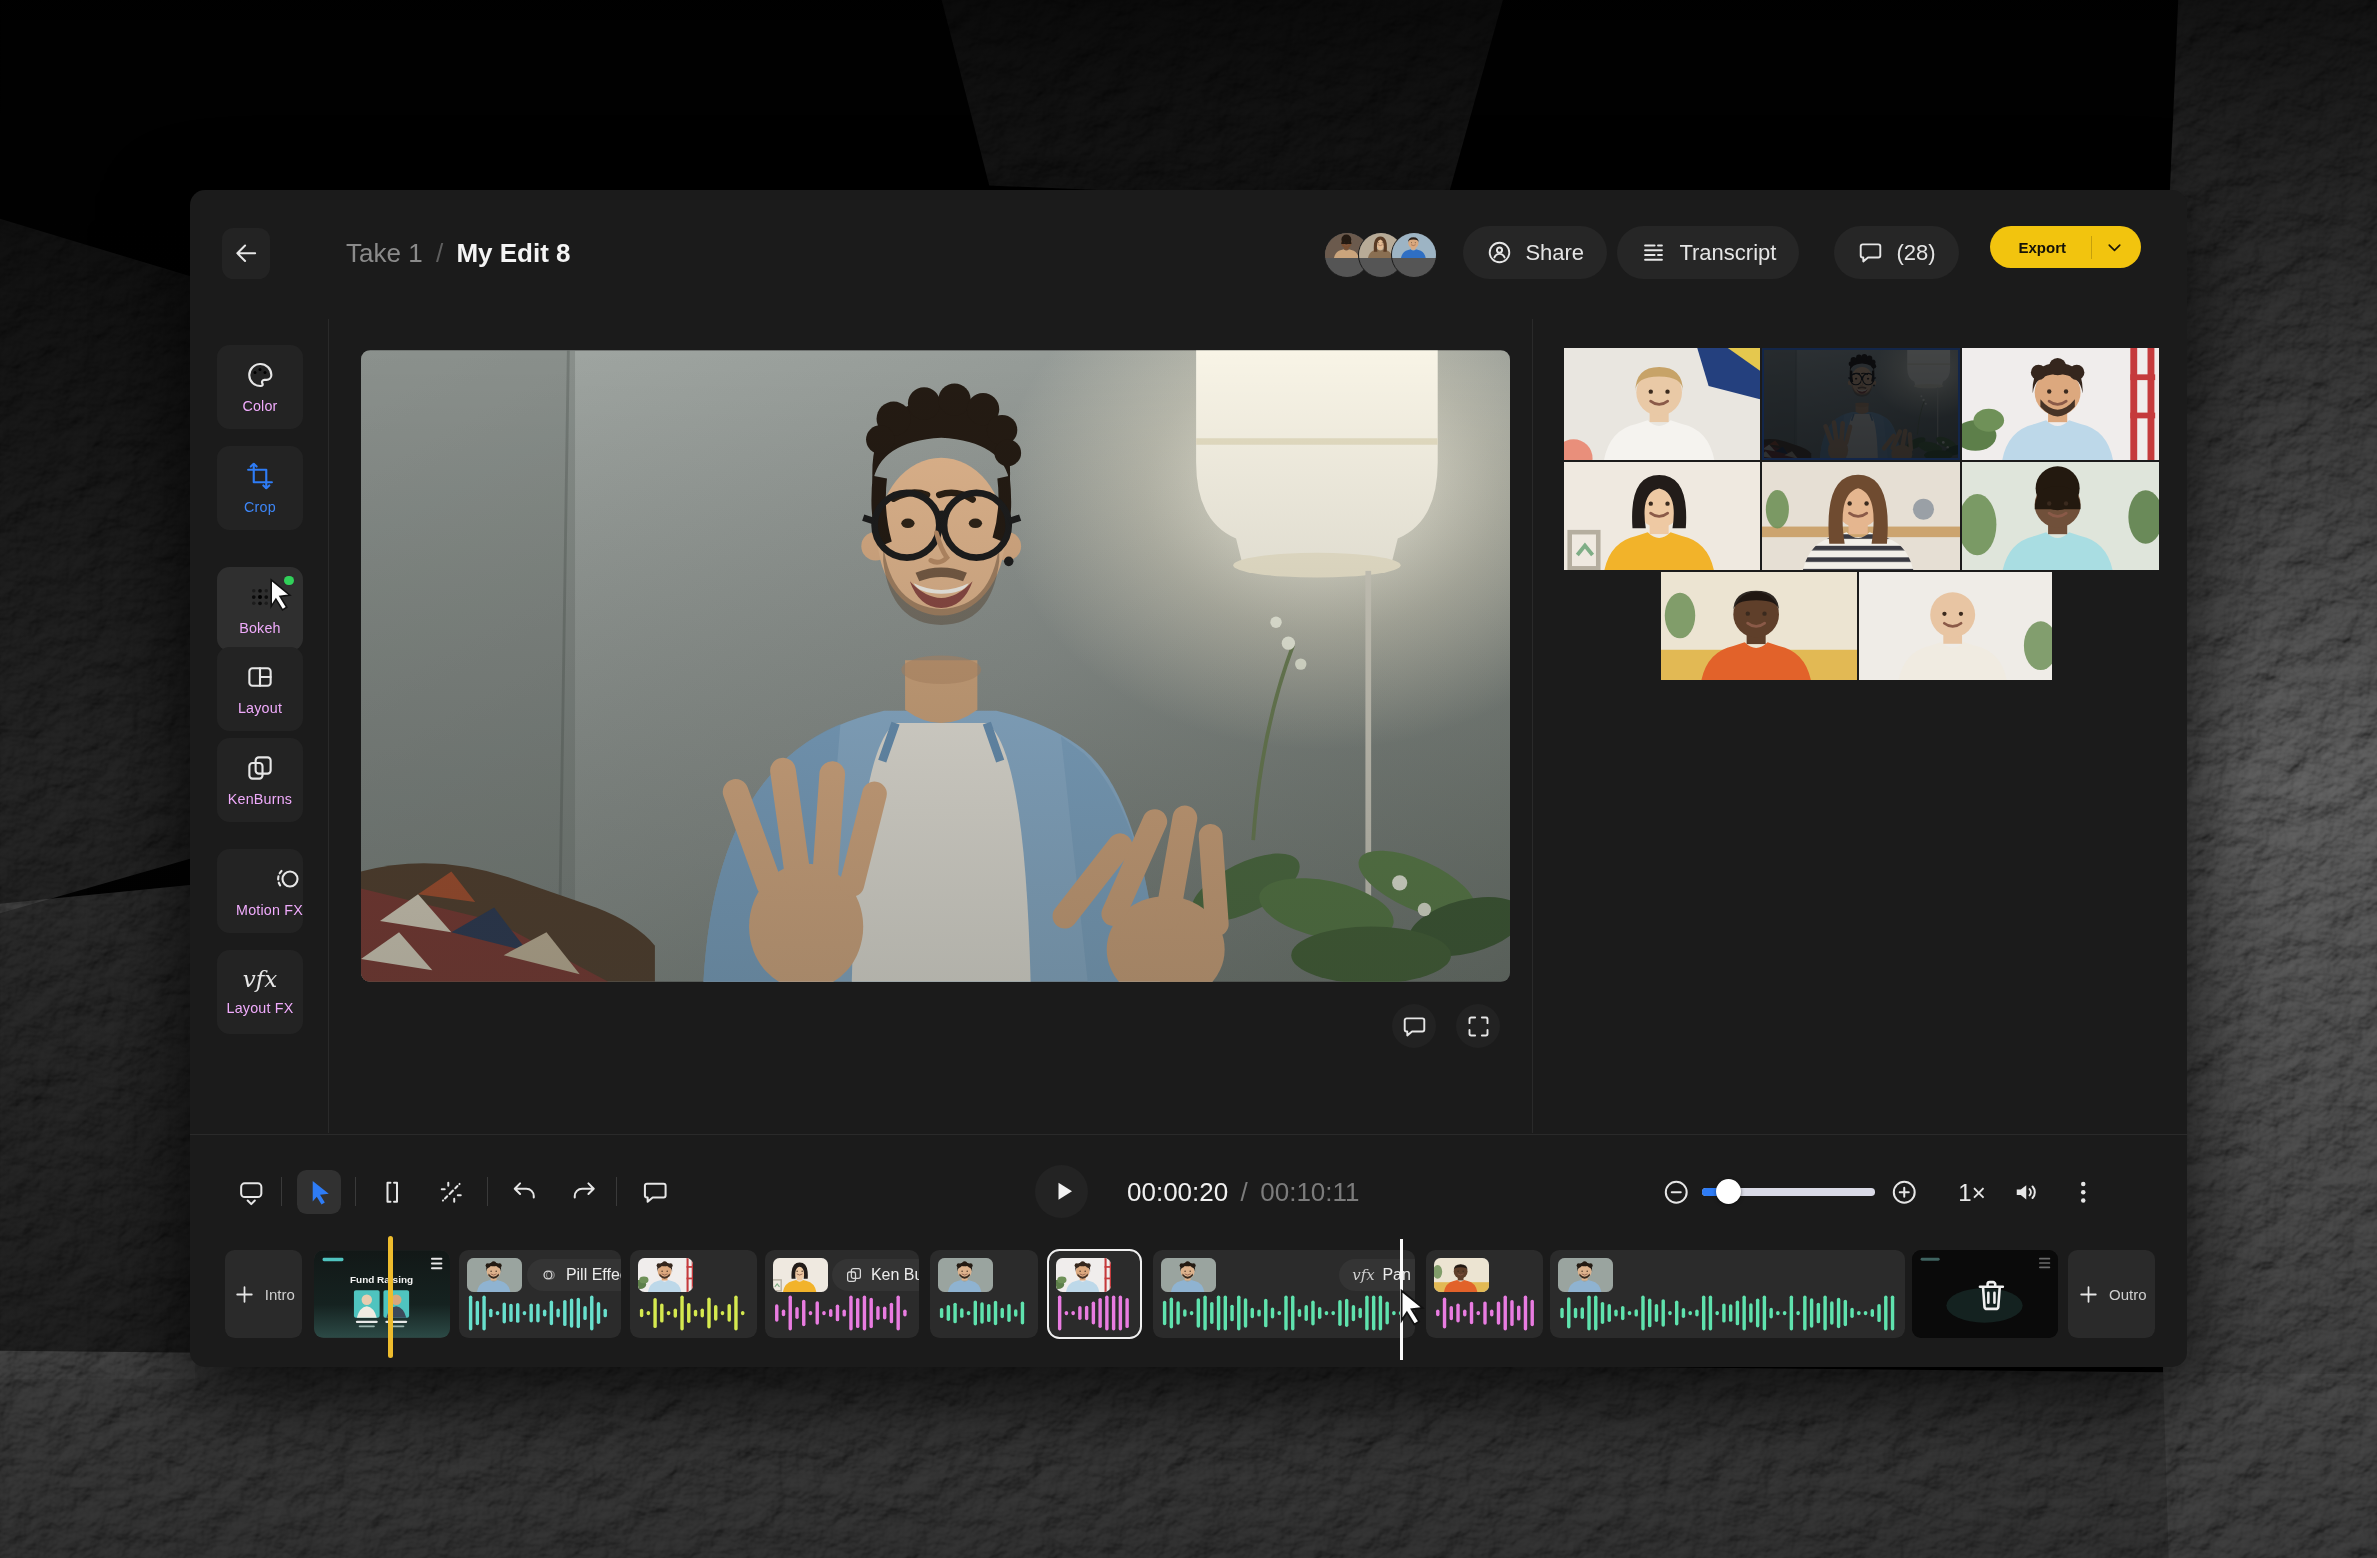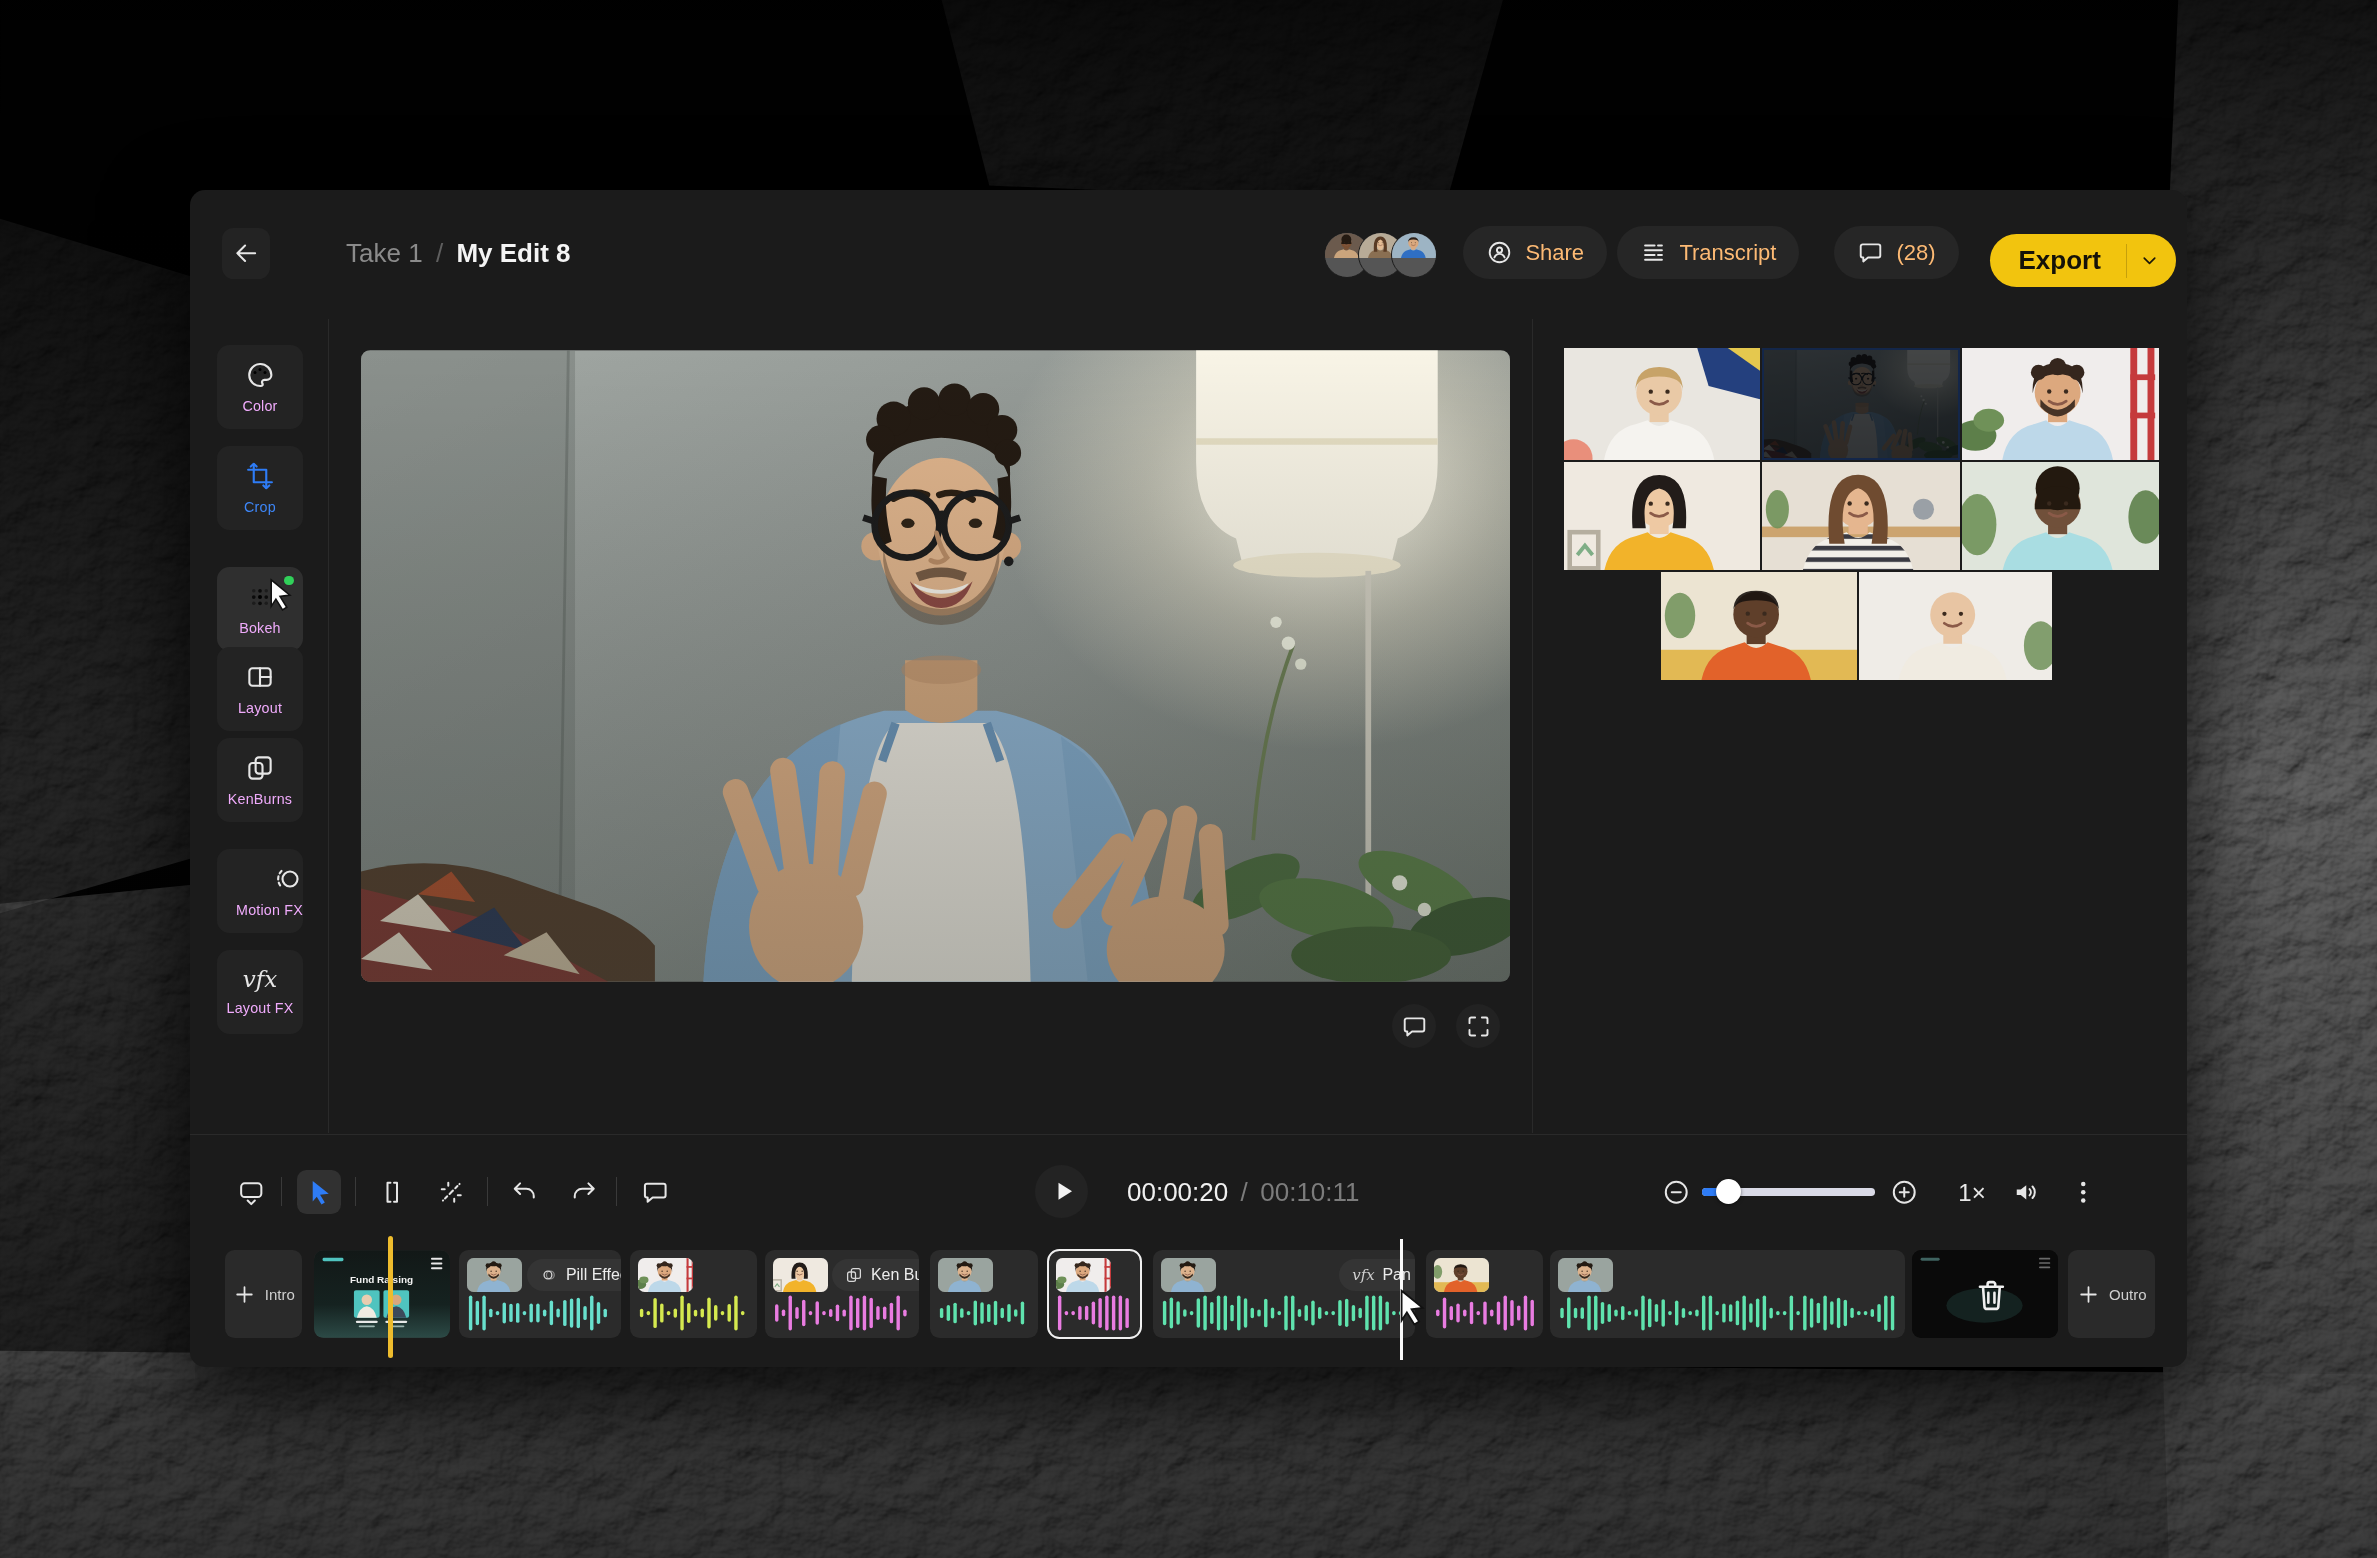--- a/index.html
+++ b/index.html
@@ -21,26 +21,26 @@
   .back-btn{left:32px;top:38px;width:48px;height:51px;border-radius:11.4px;background:#232323;
     display:flex;align-items:center;justify-content:center;}
   .breadcrumb{left:116px;top:48px;font-size:26px;display:flex;gap:13.3px;align-items:center;margin-left:40px;}
   .crumb-project{color:#8b8b8b;}
   .crumb-sep{color:#5f5f5f;}
   .crumb-title{color:#f4f4f4;font-weight:700;}
   .avatar-stack{left:1134px;top:42px;display:flex;}
   .avatar{width:44px;height:44px;border-radius:50%;overflow:hidden;border:1.9px solid #1b1b1b;margin-left:-12.4px;background:#555;}
   .avatar:first-child{margin-left:0;}
   .avatar svg{display:block;}
-  .pill{height:53px;border-radius:27px;background:#262626;color:#fdba74;font-size:22px;
+  .pill{height:53px;border-radius:27px;background:#262626;color:#e5e5e5;font-size:22px;
     display:flex;align-items:center;gap:12.4px;padding:0 23px;top:36px;}
   .pill-share{left:1273px;}
   .pill-transcript{left:1427px;}
   .pill-comments{left:1644px;}
-  .export-btn{left:1800px;top:44px;height:53px;border-radius:27px;display:flex;align-items:stretch;color:#151208;font-weight:700;font-size:26px;overflow:hidden;}
+  .export-btn{left:1800px;top:36px;height:42px;border-radius:27px;display:flex;align-items:stretch;color:#151208;font-weight:700;font-size:15px;overflow:hidden;}
   .export-main{display:flex;align-items:center;padding:0 25px 0 28.5px;}
   .export-sep{width:1px;background:rgba(0,0,0,.18);margin:9.5px 0;}
   .export-chevron{display:flex;align-items:center;padding:0 15px 0 11.4px;}
   .export-chevron svg{stroke:#1c1708;}
   
   .tool-tile{left:27px;width:86px;height:84px;border-radius:12.4px;background:#232323;
     display:flex;flex-direction:column;align-items:center;justify-content:center;gap:8.6px;}
   .tool-tile .tl-label{font-size:14.3px;color:#f0abfc;letter-spacing:0.2px;}
   .tool-tile.active svg.ic{stroke:#2e7cf6;}
   .tool-tile.active .tl-label{color:#3d86f7;}

